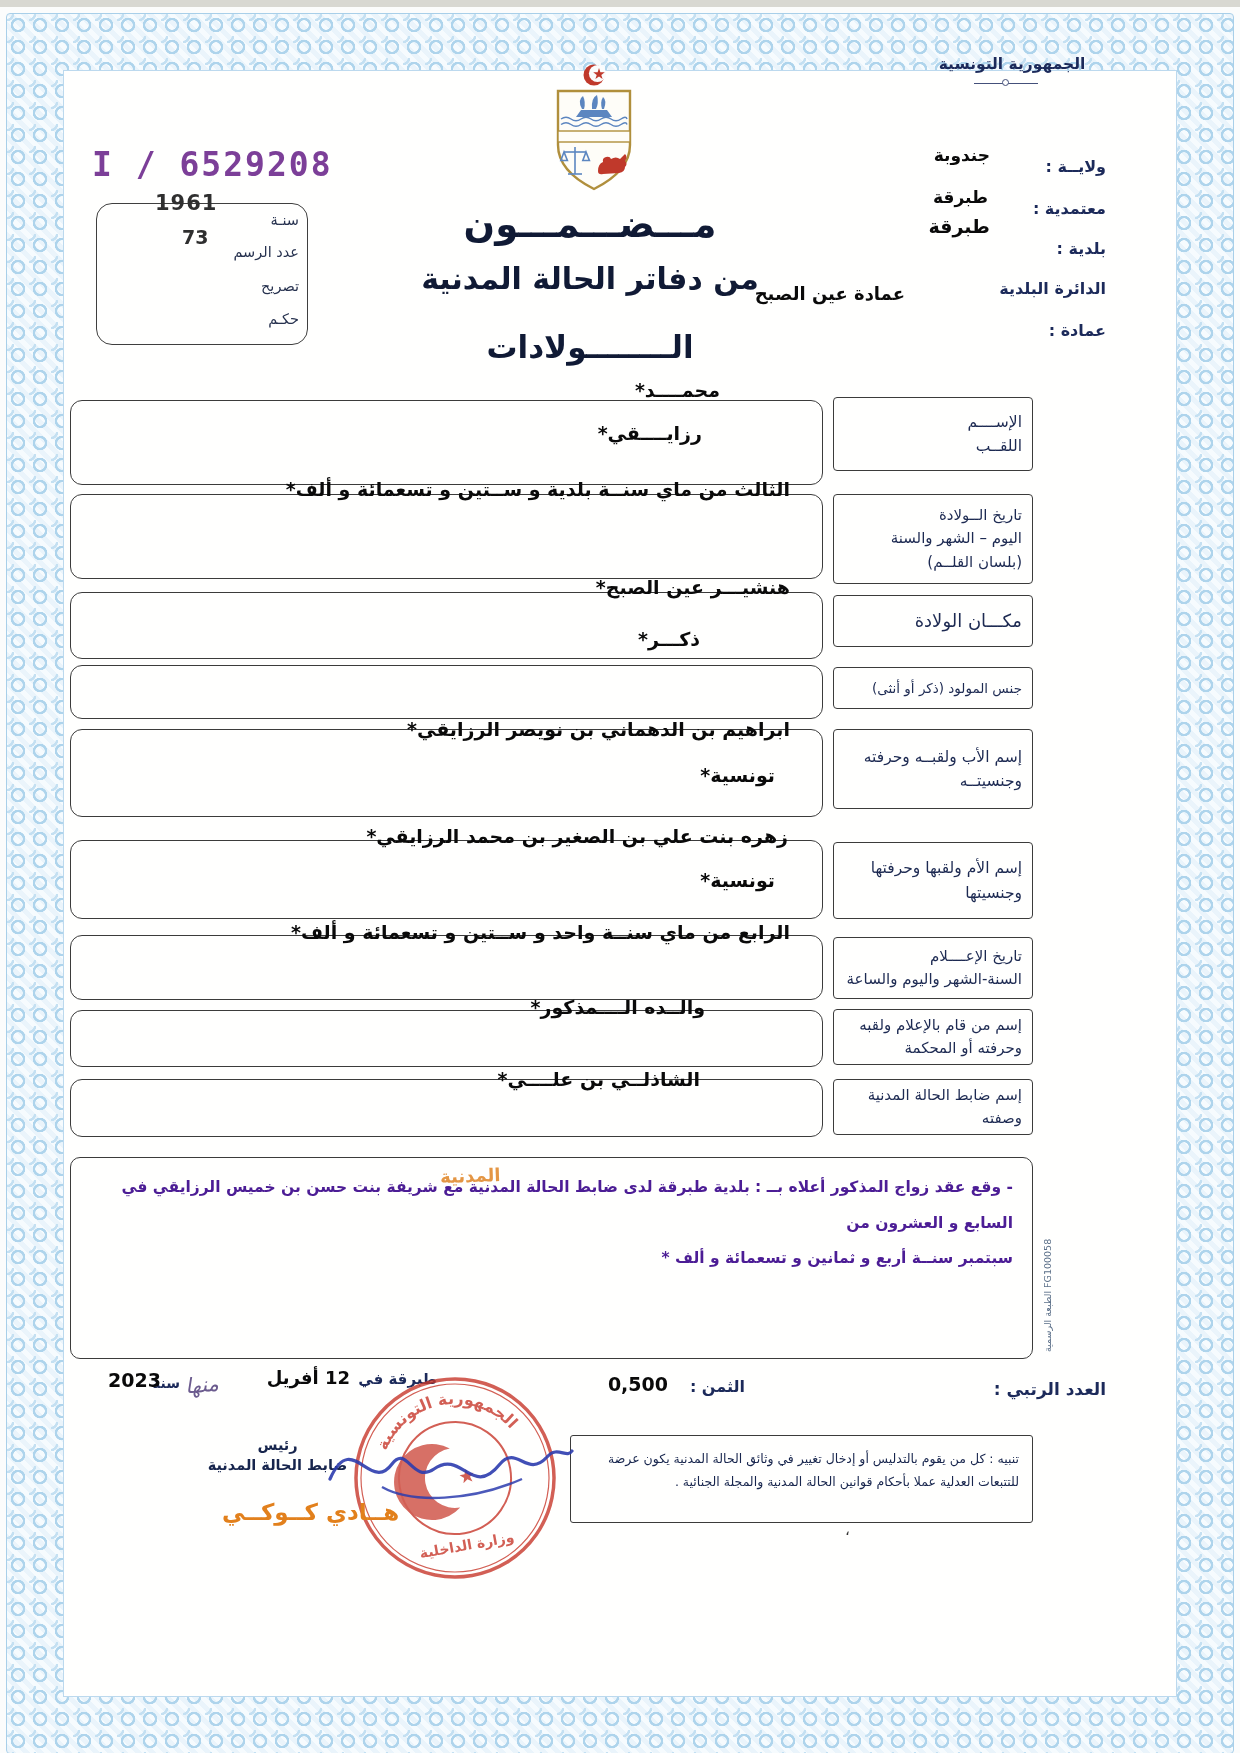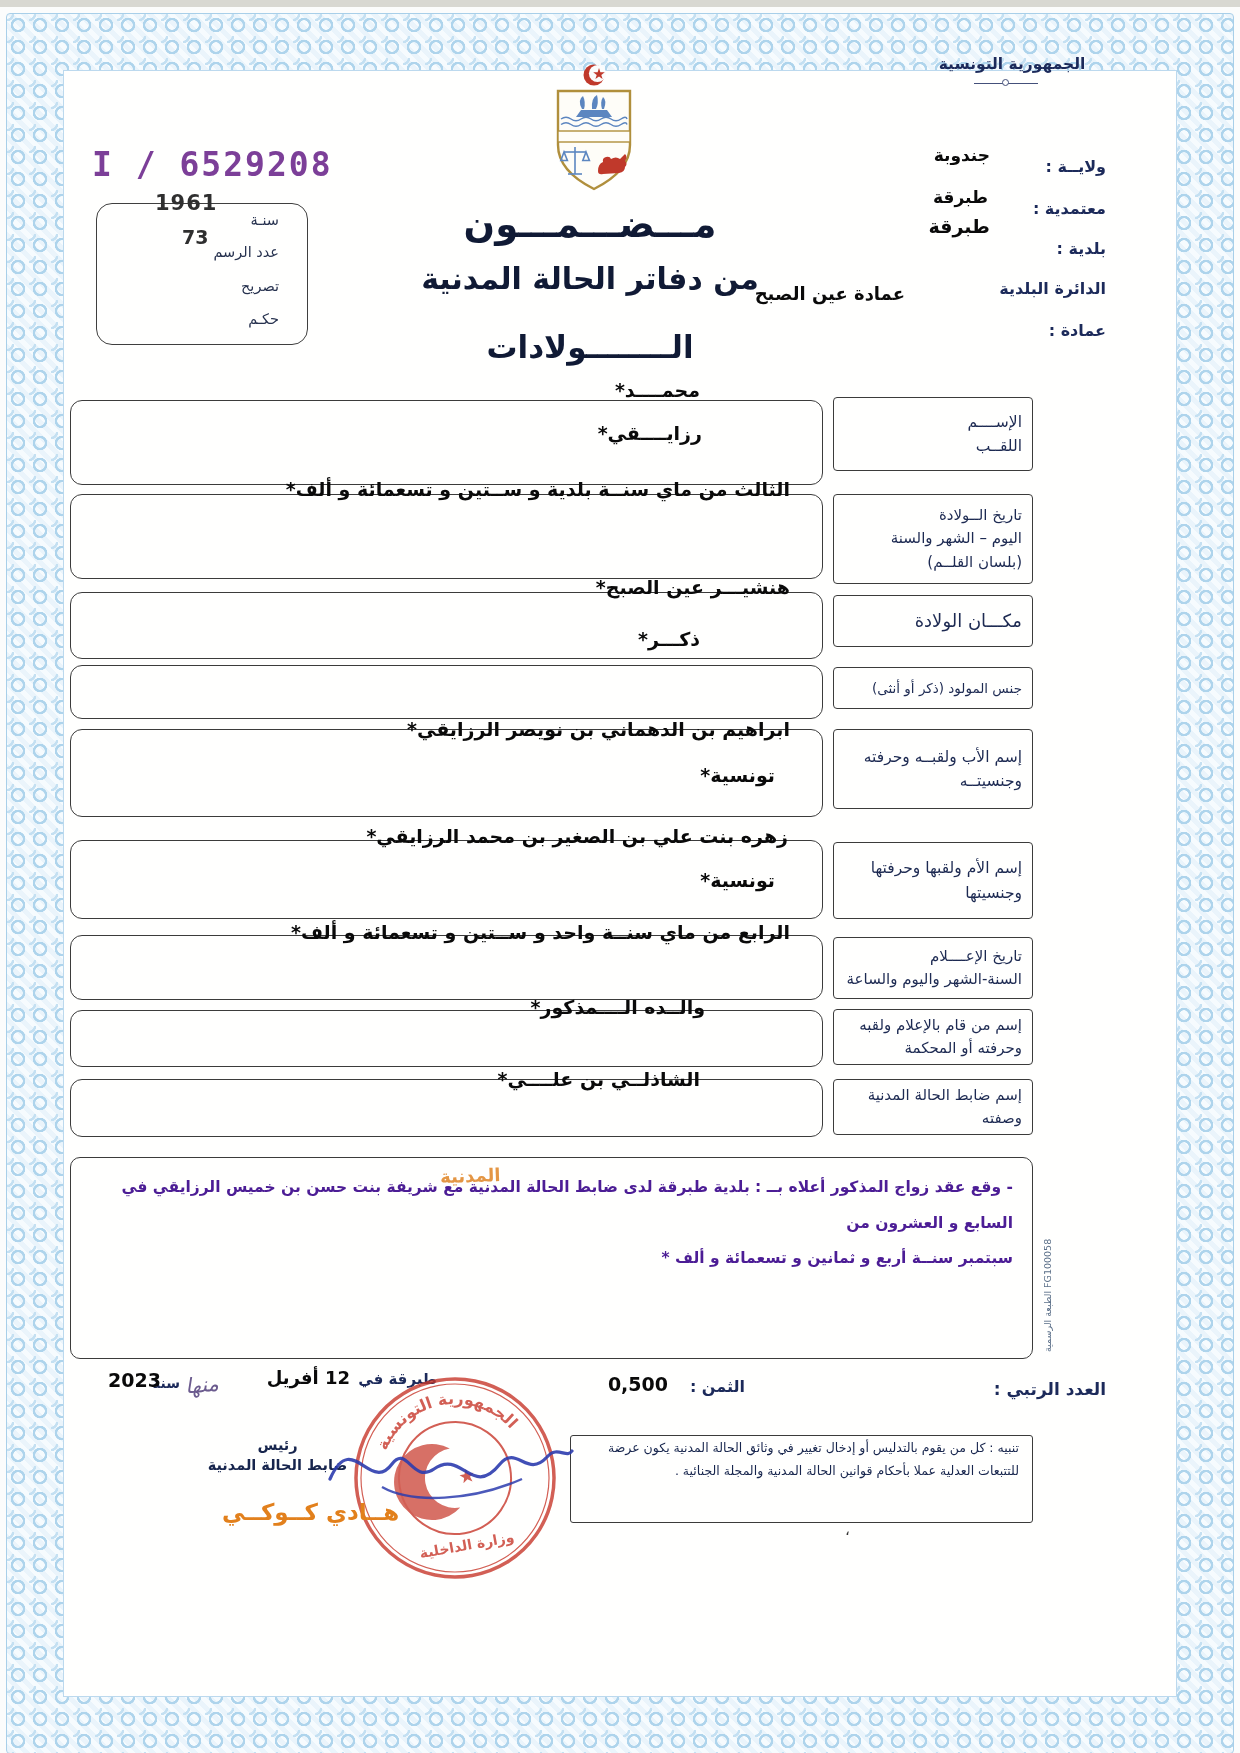--- a/index.html
+++ b/index.html
@@ -12,21 +12,21 @@
       linear-gradient(45deg,#eaf4fb 25%,#f6fbfe 25% 50%,#eaf4fb 50% 75%,#f6fbfe 75%);
     background-size:22px 22px,22px 22px,14px 14px;}
   .paper{position:absolute;inset:64px;background:#fffffe;z-index:1;box-shadow:0 0 0 1px #bcd9ee}
   .content{position:absolute;inset:0;z-index:2}
   .abs{position:absolute}
   .lbl{color:#1c2a5a;font-weight:bold;font-size:16px;white-space:nowrap}
   .val{color:#0a0a0a;font-weight:bold;font-size:19px;white-space:nowrap}
   .labelbox{position:absolute;border:1.5px solid #3b3b3b;border-radius:4px;display:flex;align-items:center;
     padding:4px 10px;font-size:15.5px;line-height:1.55;color:#1d2a52;white-space:pre-line;text-align:right;width:200px;right:207px}
   .valuebox{position:absolute;border:1.6px solid #3b3b3b;border-radius:12px;width:753px;left:70px;background:transparent}
-  .regl{position:absolute;right:28px;font-size:14.5px;color:#27324f;white-space:nowrap}
+  .regl{position:absolute;right:8px;font-size:14.5px;color:#27324f;white-space:nowrap}
   .title{font-weight:bold;color:#101a35;text-align:center;white-space:nowrap}
 </style>
 </head>
 <body>
 
 <div class="page">
   <div class="band"></div>
   <div class="paper"></div>
 
   <div class="content">
@@ -78,21 +78,21 @@
     <div class="abs val" style="right:252px;top:180px;font-size:17px">طبرقة</div>
     <div class="abs lbl" style="right:134px;top:232px">بلدية :</div>
     <div class="abs val" style="right:250px;top:208px">طبرقة</div>
     <div class="abs lbl" style="right:134px;top:272px">الدائرة البلدية</div>
     <div class="abs val" style="right:335px;top:276px;font-size:18px">عمادة عين الصبح</div>
     <div class="abs lbl" style="right:134px;top:314px">عمادة :</div>
 
     <div class="labelbox" style="top:390px;height:74px">الإســــم
 اللقــب</div>
     <div class="valuebox" style="top:393px;height:85px"></div>
-    <div class="abs val" style="right:540px;top:372px">محمــــد*</div>
+    <div class="abs val" style="right:520px;top:372px">محمــــد*</div>
     <div class="abs val" style="right:538px;top:415px">رزايــــقي*</div>
 
     <div class="labelbox" style="top:487px;height:90px;font-size:15px">تاريخ الــولادة
 اليوم – الشهر والسنة
 (بلسان القلــم)</div>
     <div class="valuebox" style="top:487px;height:85px"></div>
     <div class="abs val" style="right:450px;top:471px">الثالث من ماي سنــة بلدية و ســتين و تسعمائة و ألف*</div>
 
     <div class="labelbox" style="top:588px;height:52px;font-size:18px">مكـــان الولادة</div>
     <div class="valuebox" style="top:585px;height:67px"></div>
@@ -168,19 +168,19 @@
       <polygon points="115,96 117,101 122,101 118,104.5 119.6,109.6 115,106.5 110.4,109.6 112,104.5 108,101 113,101" fill="#c8382b"></polygon>
     </svg>
 
     <svg class="abs" style="left:322px;top:1402px;z-index:7" width="255" height="105" viewBox="0 0 255 105">
       <path d="M8 70 C30 20 48 85 70 55 C85 35 90 75 112 60 C140 40 150 90 178 55 C195 35 205 70 225 48 C235 36 245 50 250 42" fill="none" stroke="#2c3cae" stroke-width="3.2" stroke-linecap="round" opacity=".9"></path>
       <path d="M60 78 C90 95 150 92 200 70" fill="none" stroke="#2c3cae" stroke-width="2.4" opacity=".85"></path>
     </svg>
 
     <div class="abs" style="left:222px;top:1492px;font-size:23px;font-weight:bold;color:#e2801c;z-index:8">هــادي كــوكــي</div>
 
-    <div class="abs" style="left:570px;top:1428px;width:463px;height:88px;border:1.3px solid #3b3b3b;border-radius:3px;padding:0 13px;font-size:12.5px;color:#17254d;line-height:1.85;text-align:right;white-space:pre-line">تنبيه : كل من يقوم بالتدليس أو إدخال تغيير في وثائق الحالة المدنية يكون عرضة
+    <div class="abs" style="left:570px;top:1428px;width:463px;height:88px;border:1.3px solid #3b3b3b;border-radius:3px;padding:11px 13px;font-size:12.5px;color:#17254d;line-height:1.85;text-align:right;white-space:pre-line">تنبيه : كل من يقوم بالتدليس أو إدخال تغيير في وثائق الحالة المدنية يكون عرضة
 للتتبعات العدلية عملا بأحكام قوانين الحالة المدنية والمجلة الجنائية .</div>
 
     <div class="abs" style="left:845px;top:1514px;font-size:15px;color:#333">،</div>
 
   </div>
 </div>
 
 </body></html>

